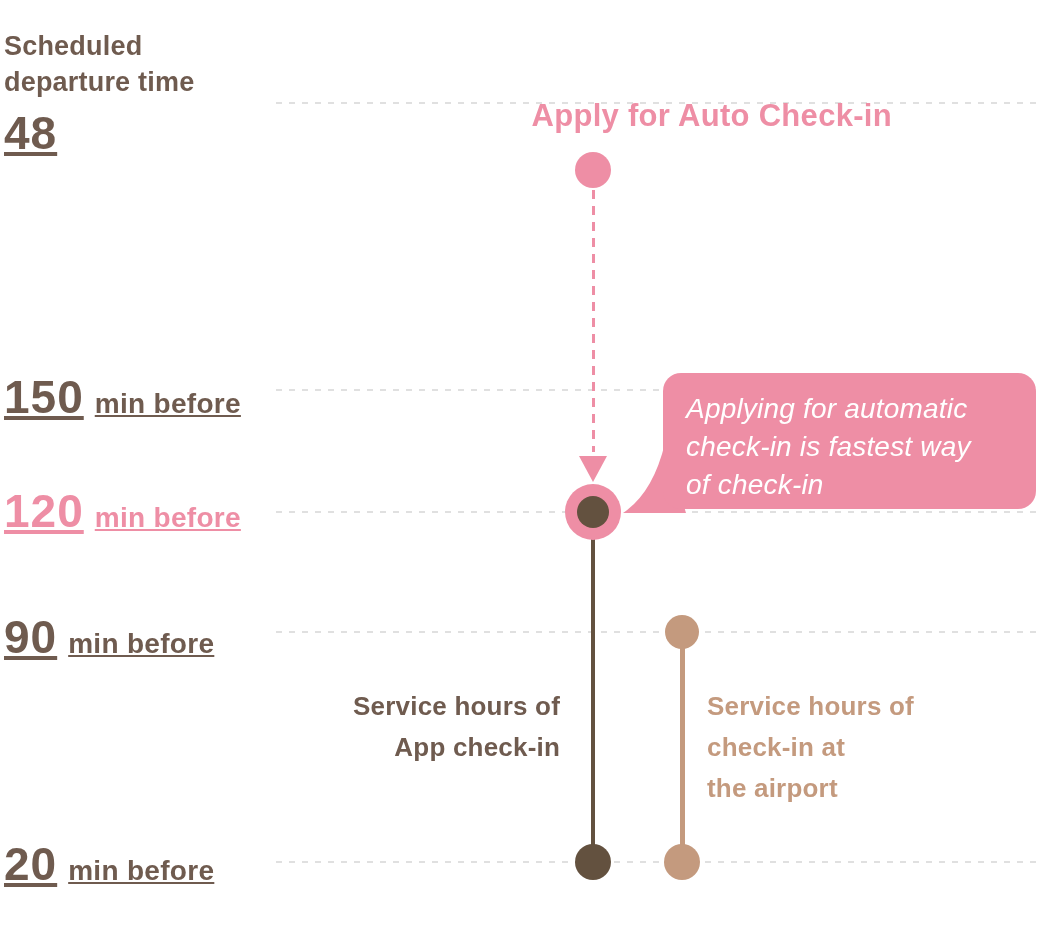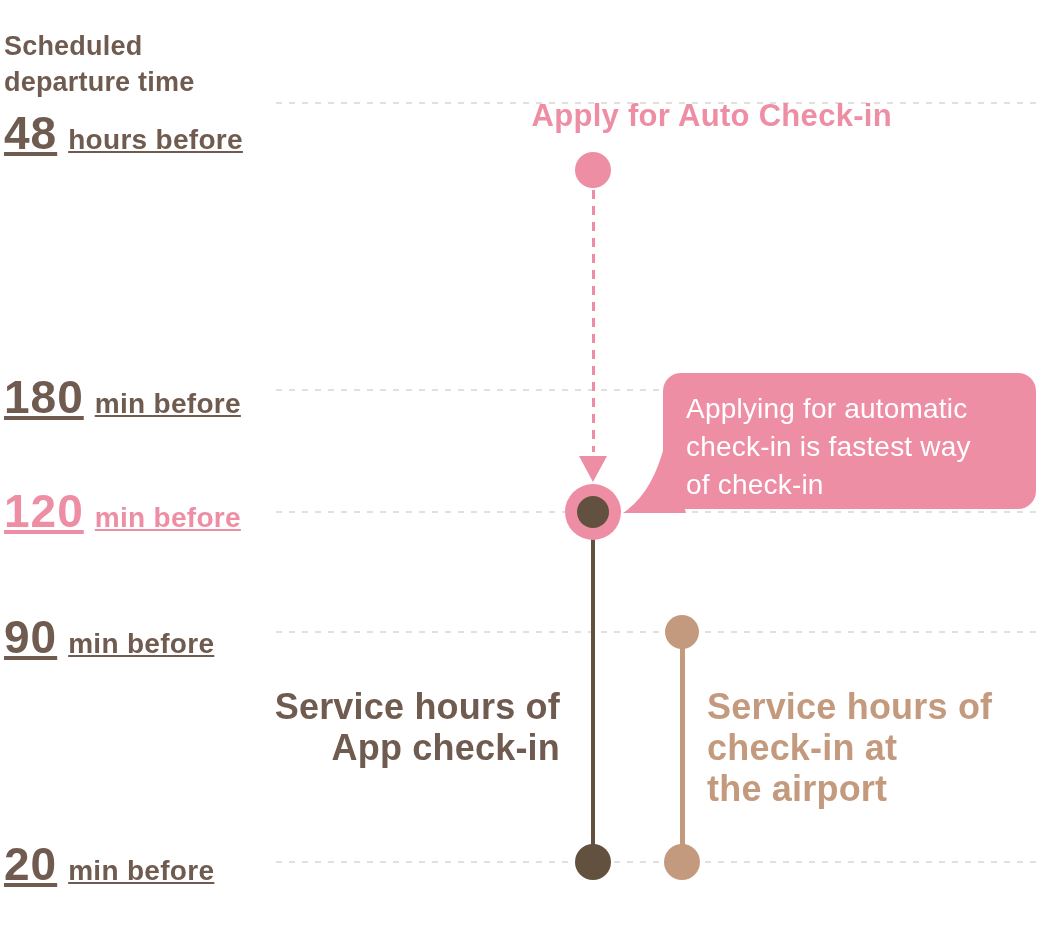--- a/index.html
+++ b/index.html
@@ -88,28 +88,29 @@
     position:absolute;left:680px;top:647px;width:5px;height:217px;
     background:var(--tan);z-index:2;
   }
   .dot-airport-end{left:664px;top:844px;width:36px;height:36px;background:var(--tan);}
   
   .bubble-tail{position:absolute;left:608px;top:438px;z-index:2;}
   .bubble{
     position:absolute;left:663px;top:373px;width:373px;height:136px;
     background:var(--pink);border-radius:18px;z-index:3;
     padding:17px 20px 0 23px;
+    font-style:italic;
   }
   .bubble .bubble-text{
     color:var(--bubble_text);font-size:28px;font-weight:400;
     line-height:38px;white-space:pre-line;letter-spacing:.2px;
   }
   
   .svc-label{
-    position:absolute;font-size:36px;font-weight:700;
+    position:absolute;font-size:26px;font-weight:700;
     white-space:pre-line;z-index:2;letter-spacing:.2px;
   }
   .svc-app{
     left:240px;top:686px;width:320px;text-align:right;
     color:var(--brown);line-height:41px;
   }
   .svc-airport{
     left:707px;top:686px;width:320px;text-align:left;
     color:var(--tan);line-height:41px;
   }
@@ -123,24 +124,23 @@
   <div class="gridline gl-1"></div>
   <div class="gridline gl-2"></div>
   <div class="gridline gl-3"></div>
   <div class="gridline gl-4"></div>
 
   <div class="axis-title">Scheduled
 departure time</div>
 
   <div class="time-label tl-0">
     <span class="t-num">48</span>
-    <span class="t-unit">hours before</span>
   </div>
   <div class="time-label tl-1">
-    <span class="t-num">180</span>
+    <span class="t-num">150</span>
     <span class="t-unit">min before</span>
   </div>
   <div class="time-label tl-2">
     <span class="t-num">120</span>
     <span class="t-unit">min before</span>
   </div>
   <div class="time-label tl-3">
     <span class="t-num">90</span>
     <span class="t-unit">min before</span>
   </div>

